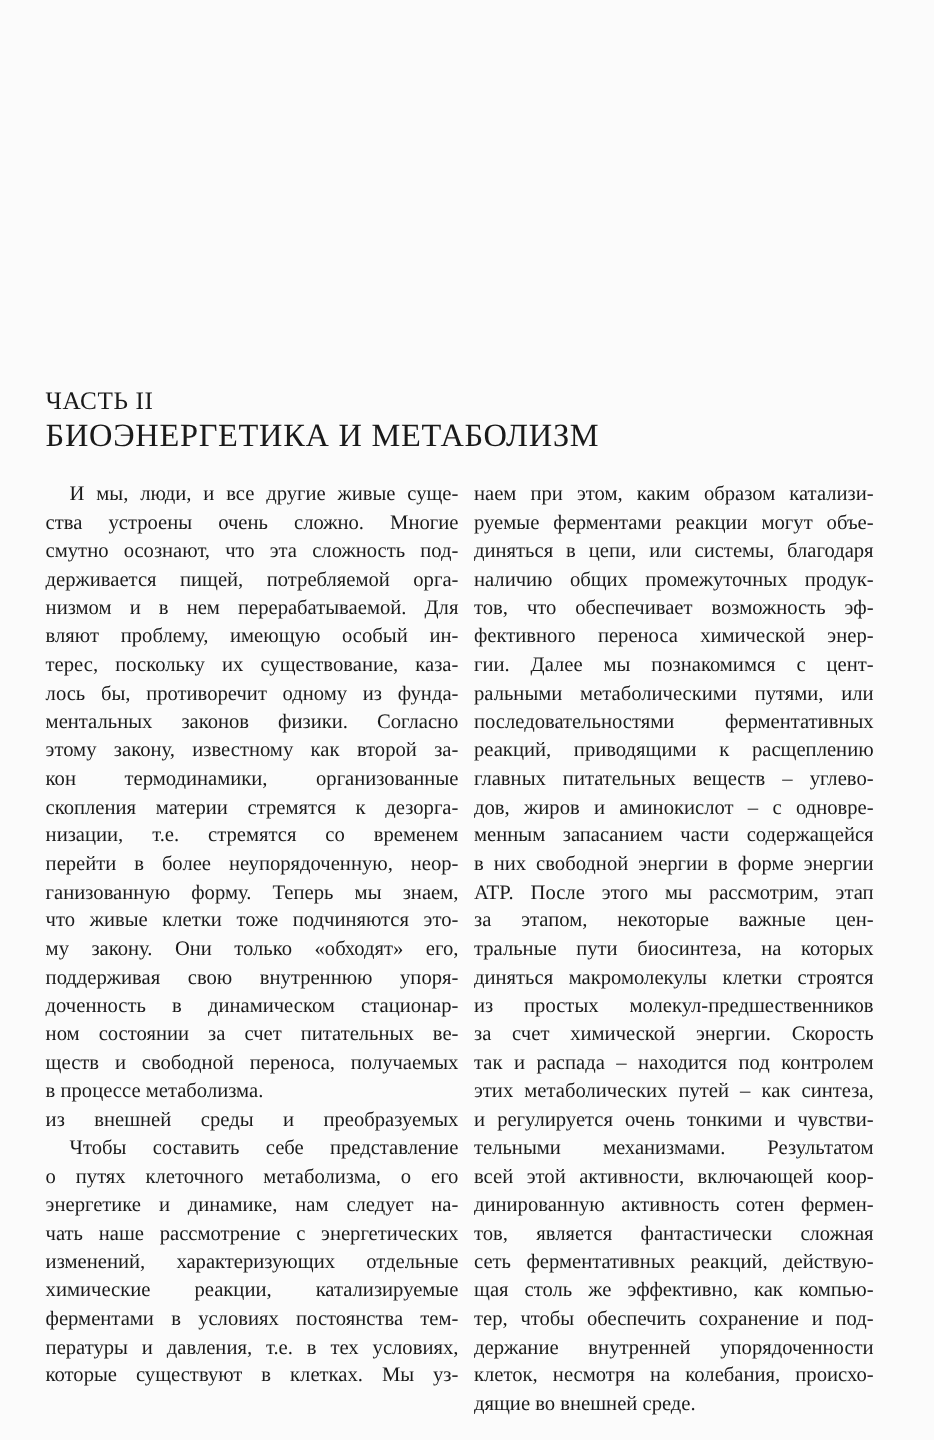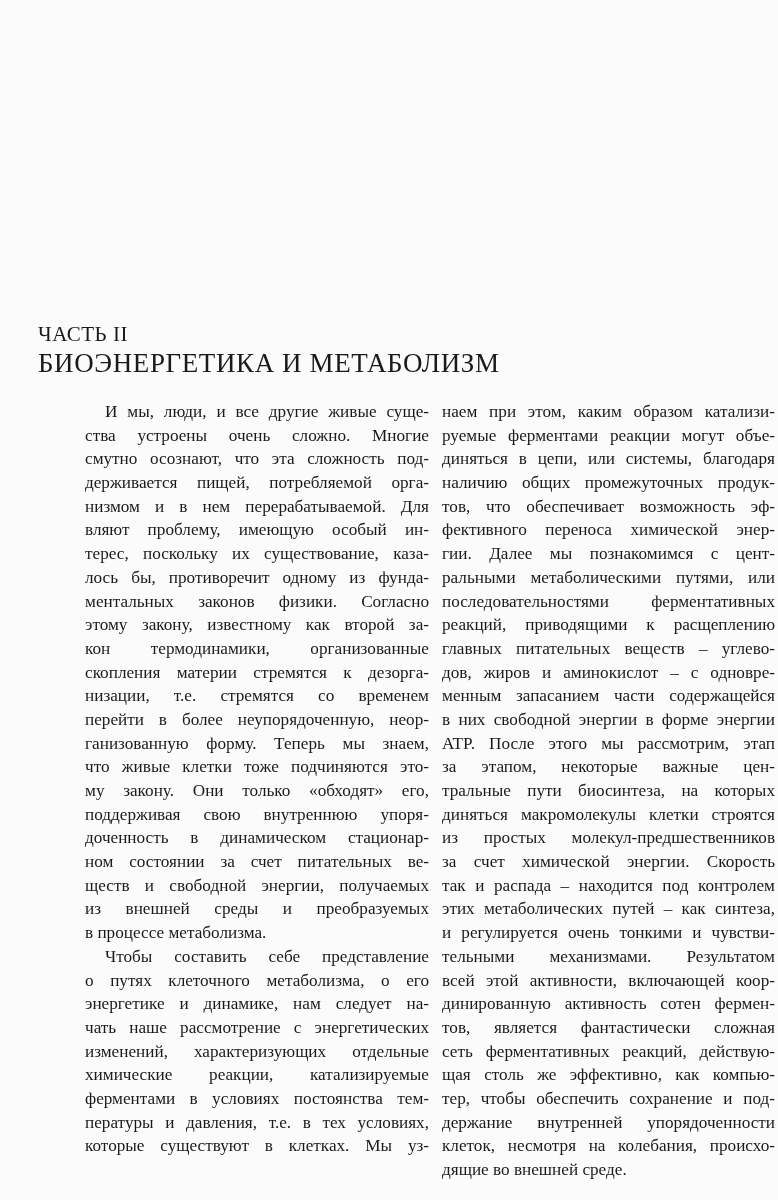--- a/index.html
+++ b/index.html
@@ -26,21 +26,20 @@
     letter-spacing: 0.6px;
     font-weight: normal;
     margin: 0;
     white-space: nowrap;
   }
   .column {
     position: absolute;
     top: 400px;
     font-size: 17.2px;
     line-height: 23.7px;
-    margin-left: 47px;
   }
   .col-left { left: 38px; width: 344px; }
   .col-right { left: 395px; width: 333px; }
   .line {
     display: block;
     text-align: justify;
     text-align-last: justify;
     white-space: nowrap;
     height: 23.7px;
     overflow: visible;
@@ -68,23 +67,23 @@
     <div class="line">кон термодинамики, организованные</div>
     <div class="line">скопления материи стремятся к дезорга-</div>
     <div class="line">низации, т.е. стремятся со временем</div>
     <div class="line">перейти в более неупорядоченную, неор-</div>
     <div class="line">ганизованную форму. Теперь мы знаем,</div>
     <div class="line">что живые клетки тоже подчиняются это-</div>
     <div class="line">му закону. Они только «обходят» его,</div>
     <div class="line">поддерживая свою внутреннюю упоря-</div>
     <div class="line">доченность в динамическом стационар-</div>
     <div class="line">ном состоянии за счет питательных ве-</div>
-    <div class="line">ществ и свободной энергии, получаемых</div>
+    <div class="line">ществ и свободной переноса, получаемых</div>
+    <div class="line last">в процессе метаболизма.</div>
     <div class="line">из внешней среды и преобразуемых</div>
-    <div class="line last">в процессе метаболизма.</div>
     <div class="line indent">Чтобы составить себе представление</div>
     <div class="line">о путях клеточного метаболизма, о его</div>
     <div class="line">энергетике и динамике, нам следует на-</div>
     <div class="line">чать наше рассмотрение с энергетических</div>
     <div class="line">изменений, характеризующих отдельные</div>
     <div class="line">химические реакции, катализируемые</div>
     <div class="line">ферментами в условиях постоянства тем-</div>
     <div class="line">пературы и давления, т.е. в тех условиях,</div>
     <div class="line">которые существуют в клетках. Мы уз-</div>
   </div>

